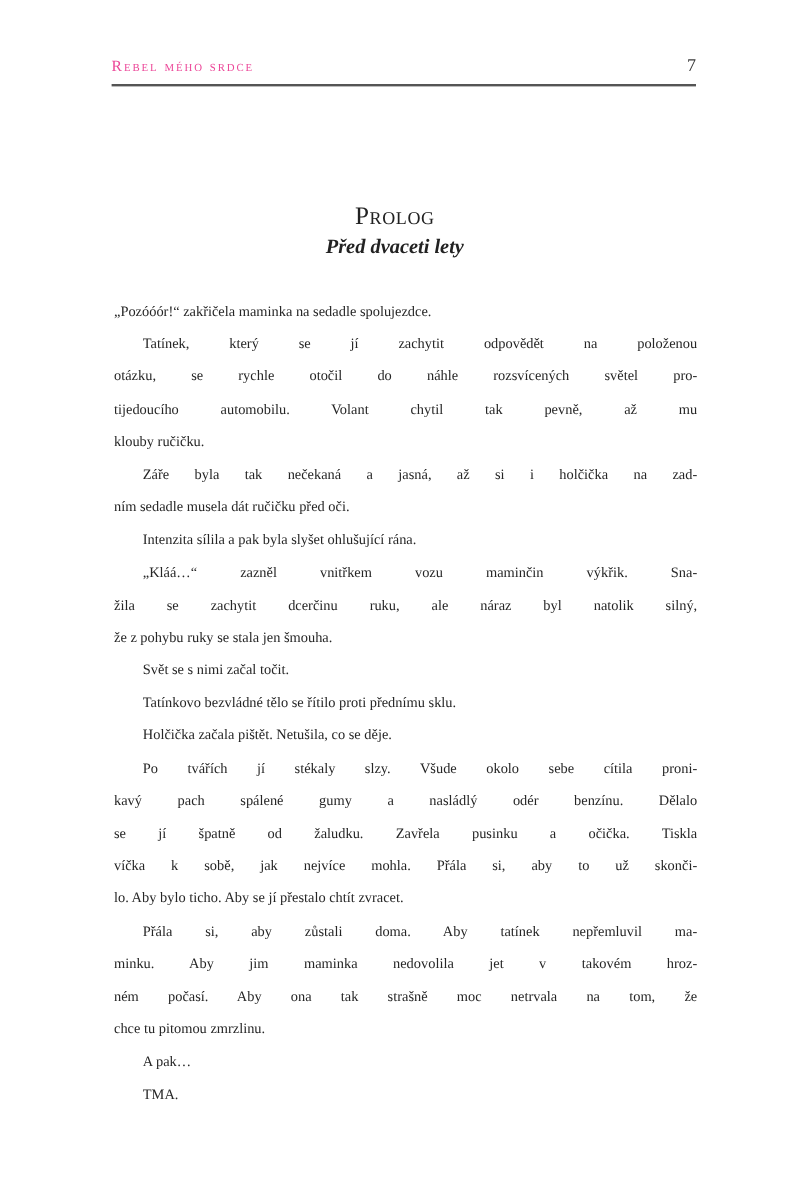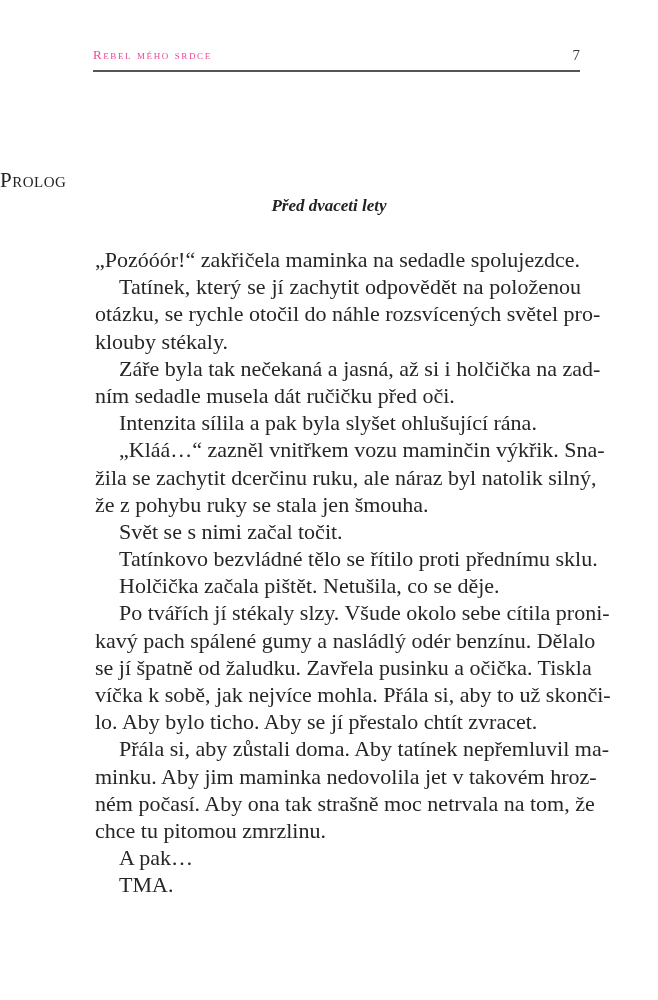--- a/index.html
+++ b/index.html
@@ -16,31 +16,31 @@
     position: absolute; left: 0; top: 3px;
     font-family: "Liberation Serif", serif;
     font-size: 13px; letter-spacing: 1.6px; font-variant: small-caps;
     color: #ec4899;
   }
   .page-number {
     position: absolute; right: 0; top: 3px;
     font-family: "Liberation Serif", serif; font-size: 15px; color: #3a3a3a;
   }
   .chapter-title {
-    position: absolute; left: 0; width: 658px; top: 168px; text-align: left;
+    position: absolute; left: 0; width: 658px; top: 168px; text-align: center;
     font-family: "Liberation Serif", serif; font-size: 21px; color: #222;
     font-variant: small-caps; letter-spacing: 0.5px;
   }
   .chapter-subtitle {
     position: absolute; left: 0; width: 658px; top: 196px; text-align: center;
     font-family: "Liberation Serif", serif; font-size: 17px; font-style: italic; font-weight: bold; color: #222;
   }
   .body-text {
     position: absolute; left: 95px; top: 246px; width: 486px;
-    font-family: "Liberation Serif", serif; font-size: 22px; line-height: 27.2px;
+    font-family: "Liberation Serif", serif; font-size: 12px; line-height: 27.2px;
     color: #262626;
   }
   .line { display: block; white-space: nowrap; height: 27.2px; }
   .line.justify { text-align: justify; text-align-last: justify; }
   .line.indent { padding-left: 24px; }
 </style>
 </head>
 <body>
 
 <div class="running-head">
@@ -48,21 +48,22 @@
   <span class="page-number">7</span>
 </div>
 
 <div class="chapter-title">Prolog</div>
 <div class="chapter-subtitle">Před dvaceti lety</div>
 
 <div class="body-text" id="body-text">
     <span class="line">„Pozóóór!“ zakřičela maminka na sedadle spolujezdce.</span>
     <span class="line indent justify">Tatínek, který se jí zachytit odpovědět na položenou</span>
     <span class="line justify">otázku, se rychle otočil do náhle rozsvícených světel pro-</span>
-    <span class="line">klouby stékaly.</span>
+    <span class="line justify">tijedoucího automobilu. Volant chytil tak pevně, až mu</span>
+    <span class="line">klouby ručičku.</span>
     <span class="line indent justify">Záře byla tak nečekaná a jasná, až si i holčička na zad-</span>
     <span class="line">ním sedadle musela dát ručičku před oči.</span>
     <span class="line indent">Intenzita sílila a pak byla slyšet ohlušující rána.</span>
     <span class="line indent justify">„Kláá…“ zazněl vnitřkem vozu maminčin výkřik. Sna-</span>
     <span class="line justify">žila se zachytit dcerčinu ruku, ale náraz byl natolik silný,</span>
     <span class="line">že z pohybu ruky se stala jen šmouha.</span>
     <span class="line indent">Svět se s nimi začal točit.</span>
     <span class="line indent">Tatínkovo bezvládné tělo se řítilo proti přednímu sklu.</span>
     <span class="line indent">Holčička začala pištět. Netušila, co se děje.</span>
     <span class="line indent justify">Po tvářích jí stékaly slzy. Všude okolo sebe cítila proni-</span>

